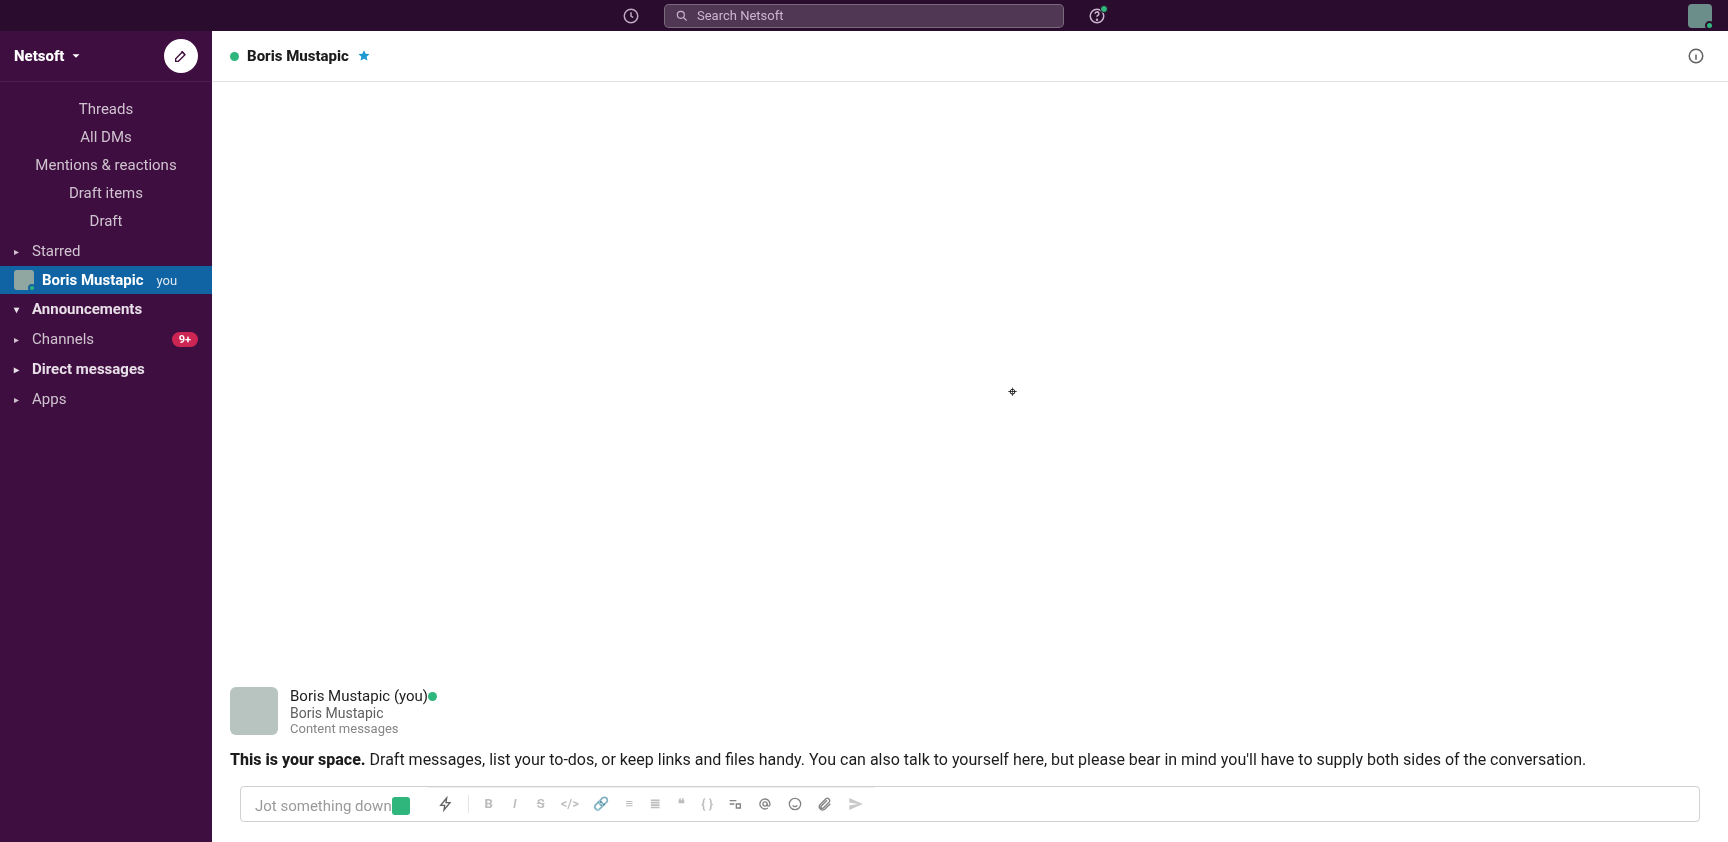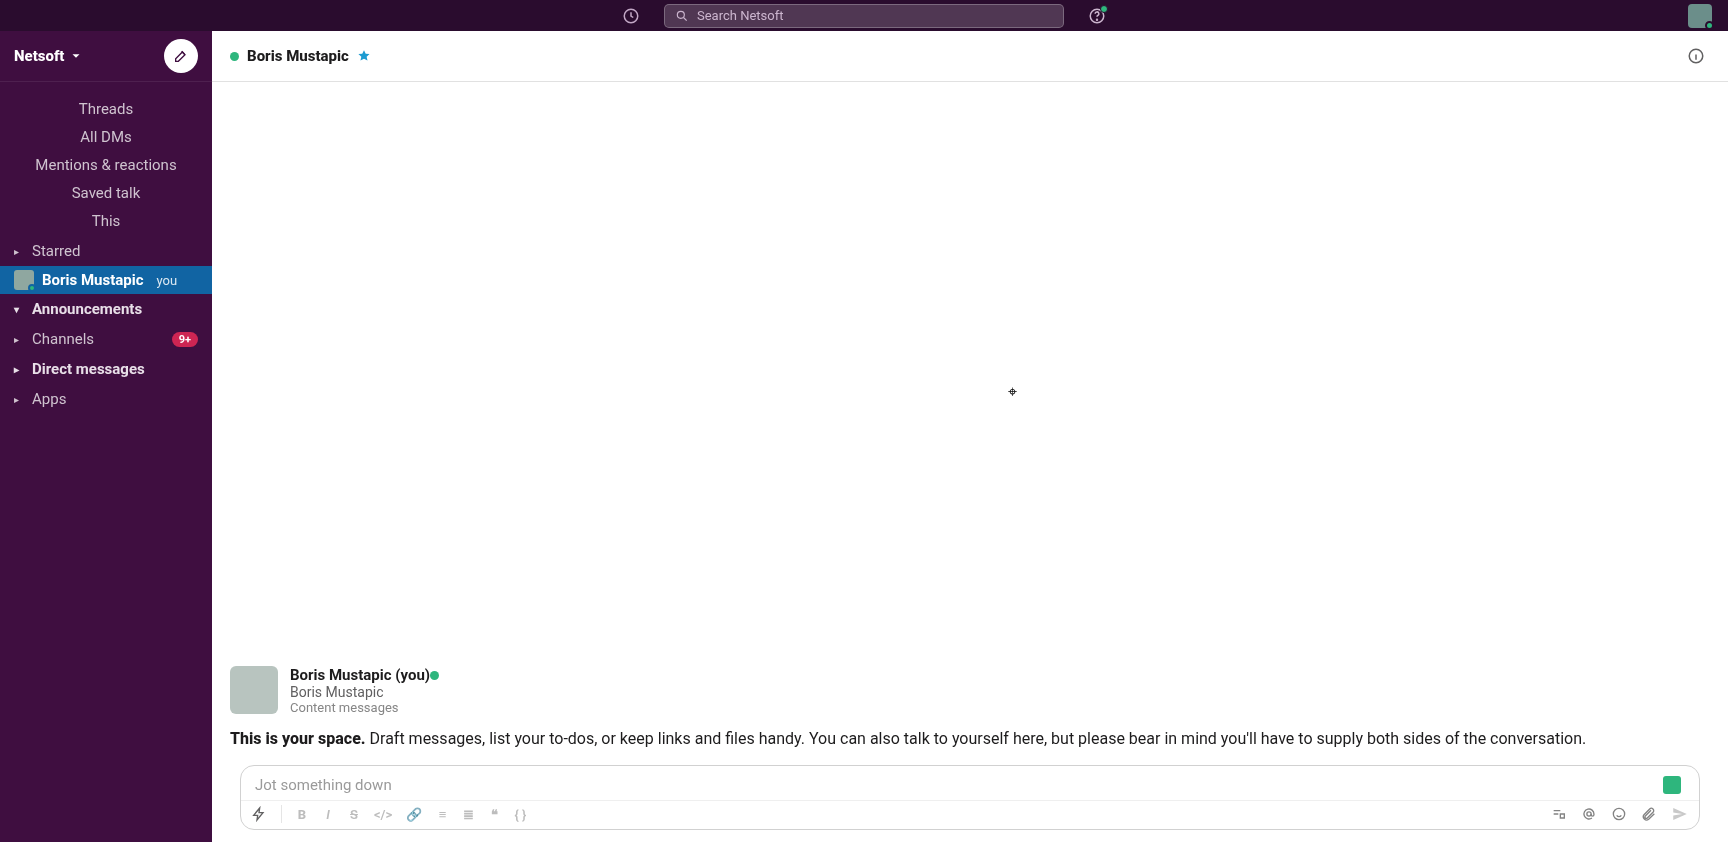--- a/index.html
+++ b/index.html
@@ -45,30 +45,30 @@
   .presence-dot { width: 9px; height: 9px; border-radius: 50%; background: #2eb67d; }
   .chan-title { font-weight: 800; color: #1d1c1d; }
   .star-icon { color: #1d9bd1; }
   .details-icon { margin-left: auto; color: #616061; padding: 4px; border: 1px solid transparent; border-radius: 4px; }
 
   .messages { flex: 1; min-height: 0; display: flex; flex-direction: column; justify-content: flex-end; padding: 0 18px 10px; position: relative; }
   .cursor { position: absolute; left: 796px; top: 300px; font-size: 16px; color: #000; }
 
   .intro { display: flex; gap: 12px; margin-bottom: 10px; align-items: flex-start; }
   .big-ava { width: 48px; height: 48px; border-radius: 6px; background: #b8c4bf; }
-  .intro-name { font-weight: 700; display: flex; align-items: center; }
+  .intro-name { font-weight: 400; display: flex; align-items: center; }
   .intro-name .presence-dot { display:inline-block; }
   .intro-sub { color: #616061; font-size: 14px; }
   .intro-role { color: #868686; font-size: 13px; }
 
   .intro-desc { margin: 2px 0 14px; font-size: 16px; line-height: 1.5; color: #1d1c1d; }
   .intro-desc .lead { font-weight: 800; }
 
   
-  .composer { border: 1px solid #d1d1d1; border-radius: 14px; margin: 0 10px 2px; display: flex; flex-direction: column; }
+  .composer { border: 1px solid #d1d1d1; border-radius: 4px; margin: 0 10px 10px; display: flex; }
   .composer-input { padding: 10px 14px 6px; min-height: 30px; display: flex; align-items: center; }
   .composer-input .ph { color: #9a9a9a; font-size: 15px; flex: 1; }
   .composer-corner { width: 18px; height: 18px; border-radius: 3px; background: #2eb67d; margin-right: 4px; }
   .composer-toolbar { display: flex; align-items: center; padding: 4px 10px 6px; gap: 14px; color: #bdbdbd; border-top: 1px solid #efefef; }
   .ct-left { display: flex; align-items: center; gap: 14px; }
   .ct-left .sep { width: 1px; height: 18px; background: #e5e5e5; }
   .ct-right { margin-left: auto; display: flex; align-items: center; gap: 14px; color: #838383; }
   .send-icon { color: #c9c9c9; }
 
   svg { display: block; }
@@ -149,29 +149,29 @@
           <svg class="ic16" viewBox="0 0 24 24" fill="none" stroke="currentColor" stroke-width="2">
               <circle cx="12" cy="12" r="3.5"></circle>
               <path d="M15.5 12v1.2a2.3 2.3 0 0 0 4.6 0V12a8 8 0 1 0-3.2 6.4"></path>
             </svg>
           <span>Mentions &amp; reactions</span>
         </div>
         <div class="nav-item">
           <svg class="ic16" viewBox="0 0 24 24" fill="none" stroke="currentColor" stroke-width="2">
               <path d="M6 4h12v17l-6-4-6 4V4z"></path>
             </svg>
-          <span>Saved talk</span>
+          <span>Draft items</span>
         </div>
         <div class="nav-item">
           <svg class="ic16" viewBox="0 0 24 24" fill="currentColor">
               <circle cx="12" cy="5" r="1.6"></circle>
               <circle cx="12" cy="12" r="1.6"></circle>
               <circle cx="12" cy="19" r="1.6"></circle>
             </svg>
-          <span>This</span>
+          <span>Draft</span>
         </div>
       </div>
 
       <div class="section">
         <div class="section-hdr">
           <span class="caret">▸</span>
           <span>Starred</span>
         </div>
 
         <div class="side-user">

